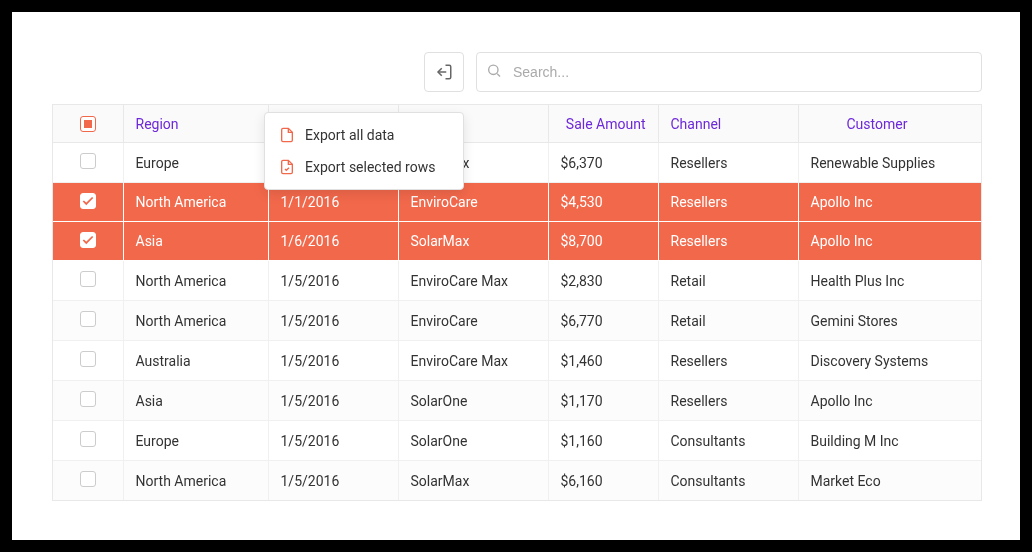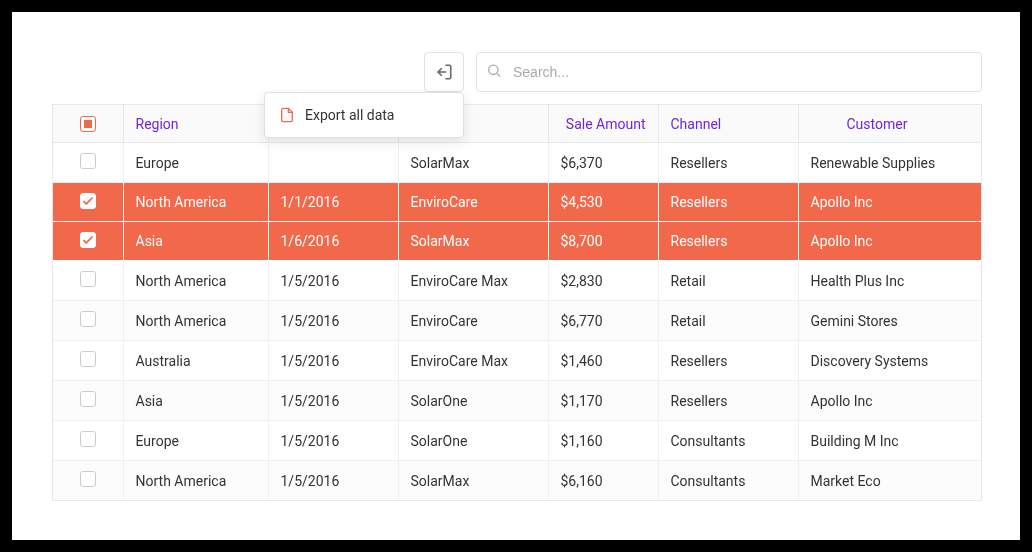--- a/index.html
+++ b/index.html
@@ -4,21 +4,21 @@
 <style>
 * { box-sizing: border-box; margin: 0; padding: 0; }
 body { font-family: -apple-system, BlinkMacSystemFont, "Segoe UI", Roboto, Arial, sans-serif; font-size: 14px; color: #333; background: #000; }
 .frame { width: 1032px; height: 552px; background: #000; padding: 12px; }
 .canvas { width: 100%; height: 100%; background: #fff; padding: 40px 40px 20px 40px; position: relative; }
 .toolbar { display: flex; align-items: center; gap: 12px; margin-bottom: 12px; width: 930px; }
 .spacer-left { width: 360px; }
 .export-wrap { position: relative; }
 .export-btn { width: 40px; height: 40px; border: 1px solid #e0e0e0; border-radius: 4px; background: #fff; display: flex; align-items: center; justify-content: center; cursor: pointer; }
 .export-btn svg { width: 18px; height: 18px; }
-.dropdown { position: absolute; top: 40px; right: 0; width: 200px; background: #fff; border: 1px solid #e0e0e0; border-radius: 4px; box-shadow: 0 4px 12px rgba(0,0,0,0.1); z-index: 20; padding: 6px 0; }
+.dropdown { position: absolute; top: 60px; right: 0; width: 200px; background: #fff; border: 1px solid #e0e0e0; border-radius: 4px; box-shadow: 0 4px 12px rgba(0,0,0,0.1); z-index: 20; padding: 6px 0; }
 .dropdown-item { display: flex; align-items: center; gap: 10px; padding: 8px 14px; cursor: pointer; font-size: 14px; }
 .dropdown-item svg { width: 16px; height: 16px; flex-shrink: 0; }
 .search-box { flex: 1; position: relative; }
 .search-input { width: 100%; height: 40px; border: 1px solid #e0e0e0; border-radius: 4px; padding: 0 12px 0 36px; font-size: 14px; outline: none; }
 .search-input::placeholder { color: #aaa; }
 .search-icon-wrap { position: absolute; left: 10px; top: 50%; transform: translateY(-50%); pointer-events: none; }
 .search-icon-wrap svg { width: 16px; height: 16px; }
 .table-wrap { width: 930px; border: 1px solid #e8e8e8; overflow: hidden; }
 table { width: 100%; border-collapse: collapse; table-layout: fixed; }
 th { background: #fafafa; color: #6d28d9; font-weight: 400; text-align: left; padding: 10px 12px; border-bottom: 1px solid #e8e8e8; border-right: 1px solid #e8e8e8; font-size: 14px; white-space: nowrap; overflow: hidden; text-overflow: ellipsis; }
@@ -61,20 +61,28 @@
             </svg>
     </button>
     <div class="dropdown">
       <div class="dropdown-item">
         <svg viewBox="0 0 24 24" fill="none" stroke="#f2684b" stroke-width="2">
                 <path d="M14 2H6a2 2 0 0 0-2 2v16a2 2 0 0 0 2 2h12a2 2 0 0 0 2-2V8z"></path>
                 <polyline points="14 2 14 8 20 8"></polyline>
               </svg>
         <span>Export all data</span>
       </div>
+      <div class="dropdown-item">
+        <svg viewBox="0 0 24 24" fill="none" stroke="#f2684b" stroke-width="2">
+                <path d="M14 2H6a2 2 0 0 0-2 2v16a2 2 0 0 0 2 2h12a2 2 0 0 0 2-2V8z"></path>
+                <polyline points="14 2 14 8 20 8"></polyline>
+                <polyline points="9 15 11 17 15 13"></polyline>
+              </svg>
+        <span>Export selected rows</span>
+      </div>
     </div>
   </div>
   <div class="search-box">
     <span class="search-icon-wrap">
       <svg viewBox="0 0 24 24" fill="none" stroke="#aaa" stroke-width="2">
               <circle cx="11" cy="11" r="7"></circle>
               <line x1="21" y1="21" x2="16.65" y2="16.65"></line>
             </svg>
     </span>
     <input class="search-input" type="text" placeholder="Search..." style="">

